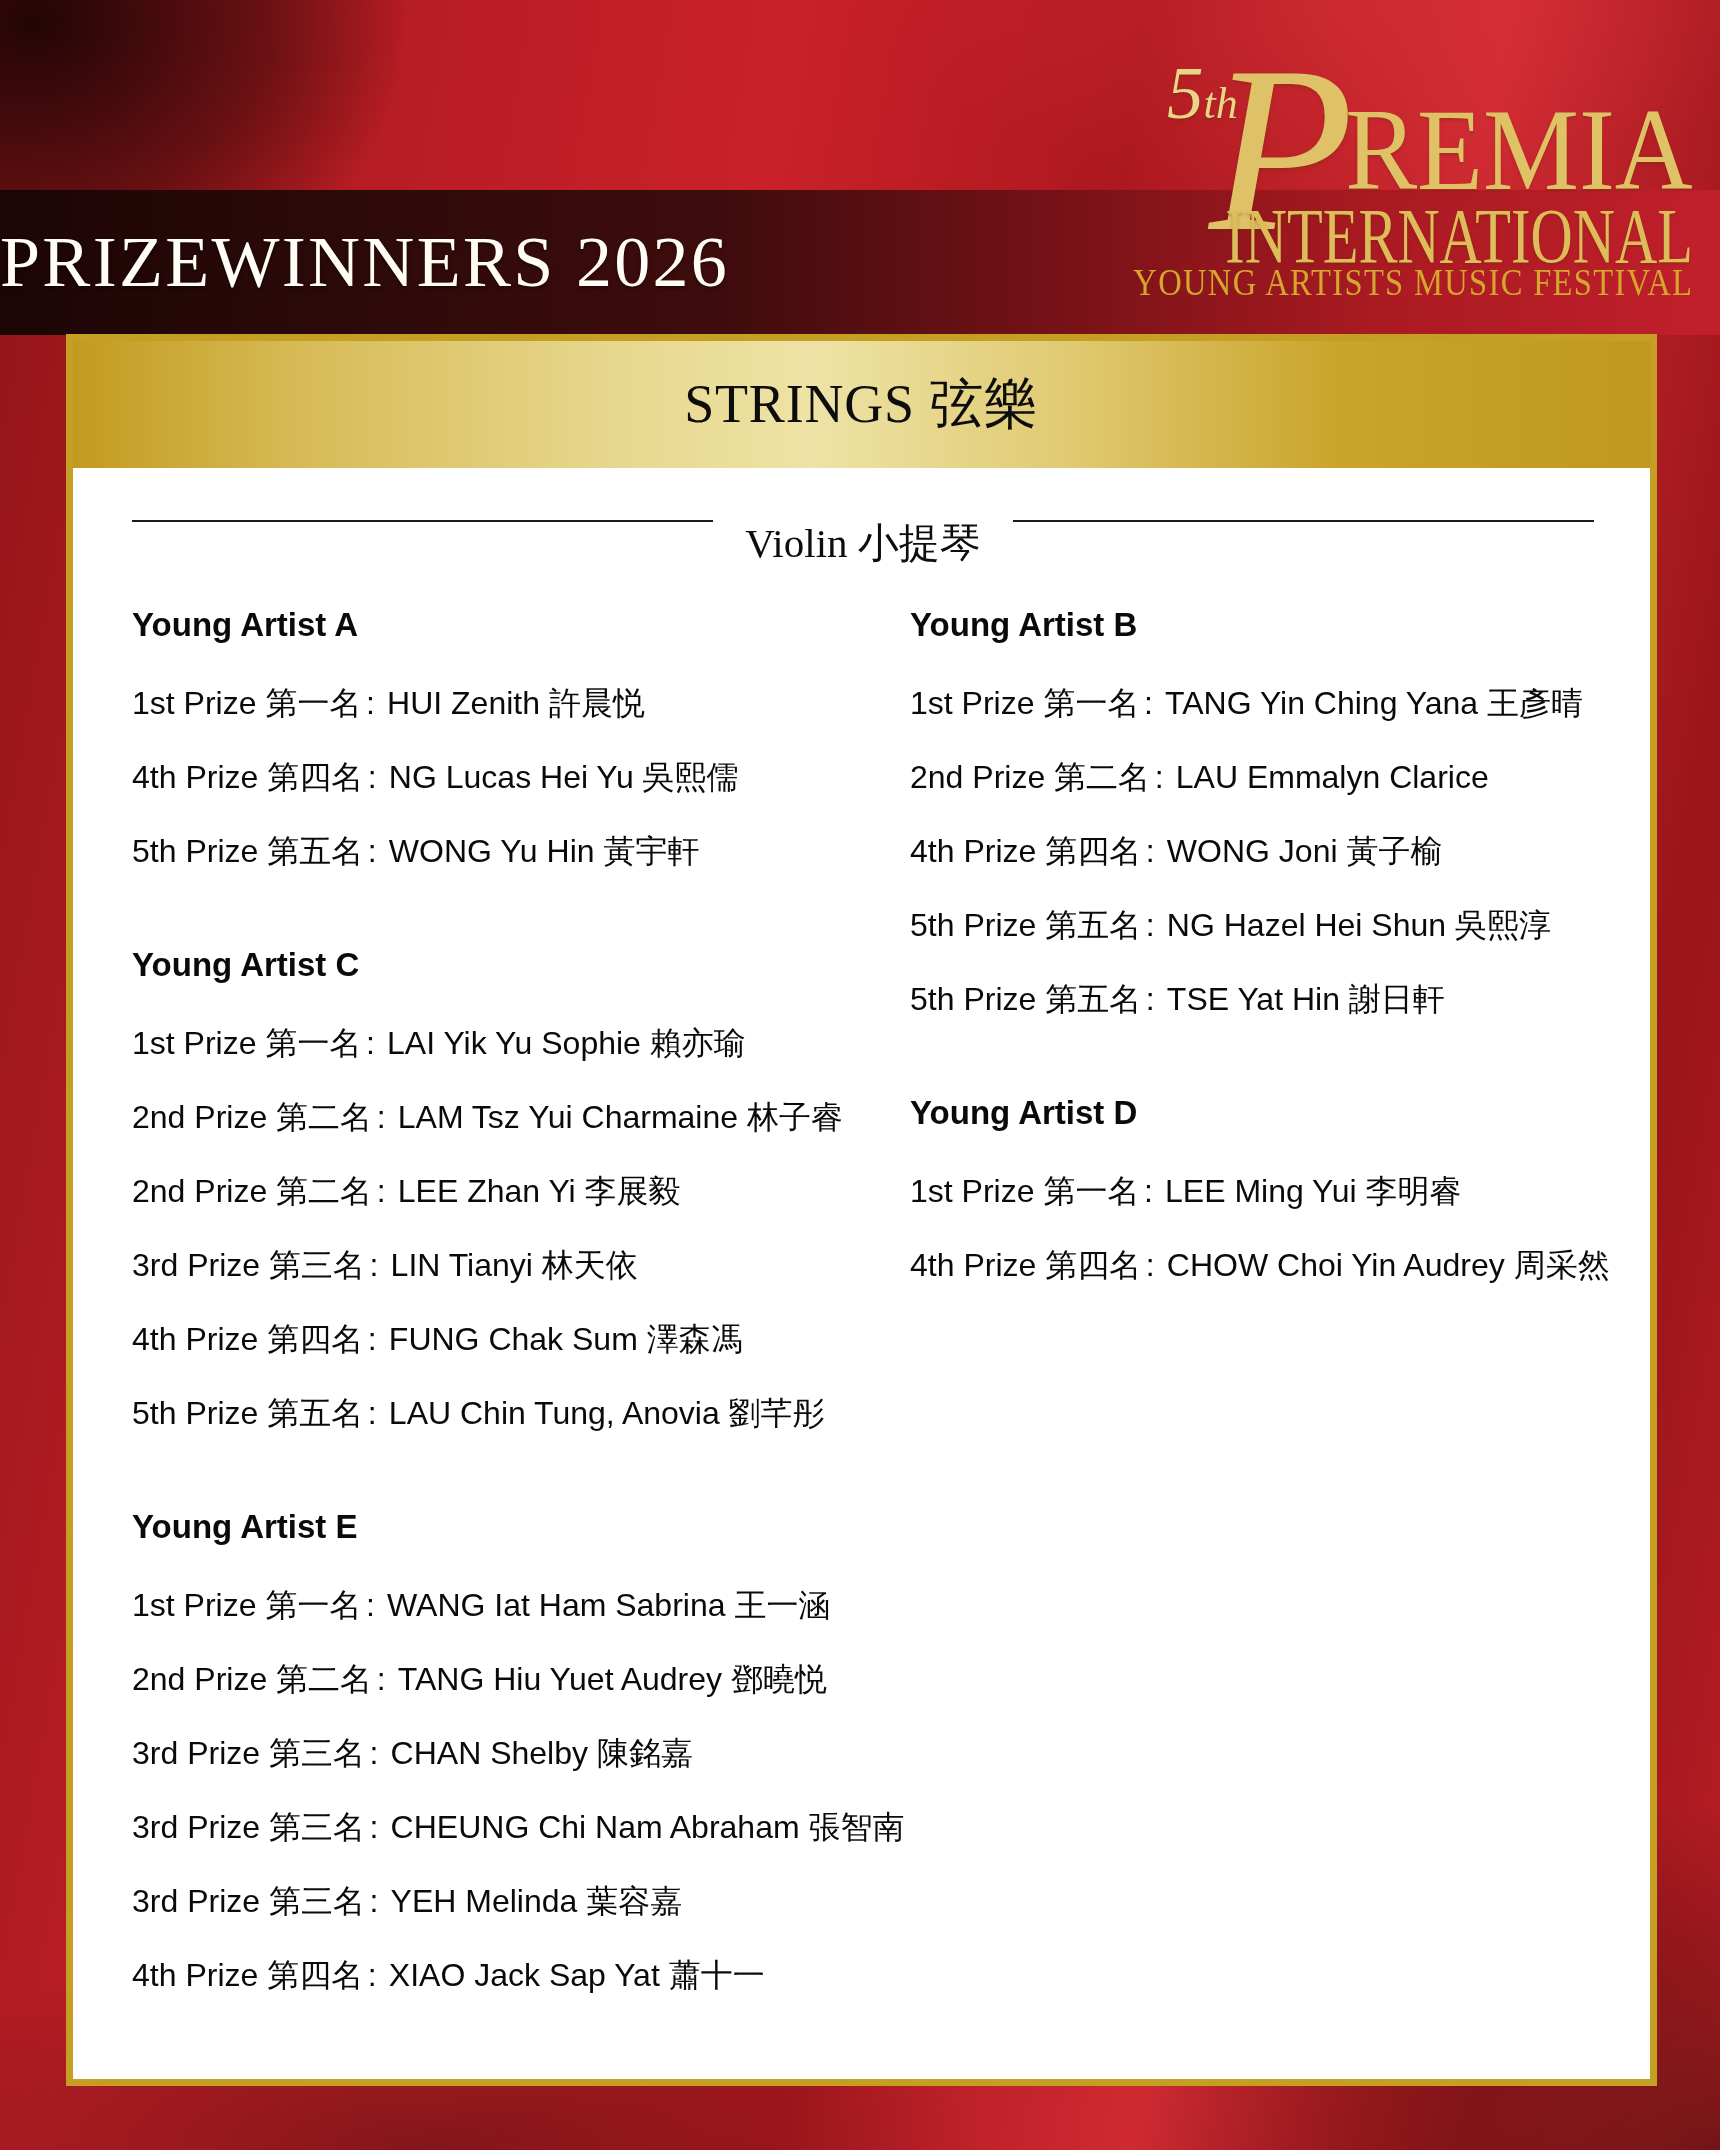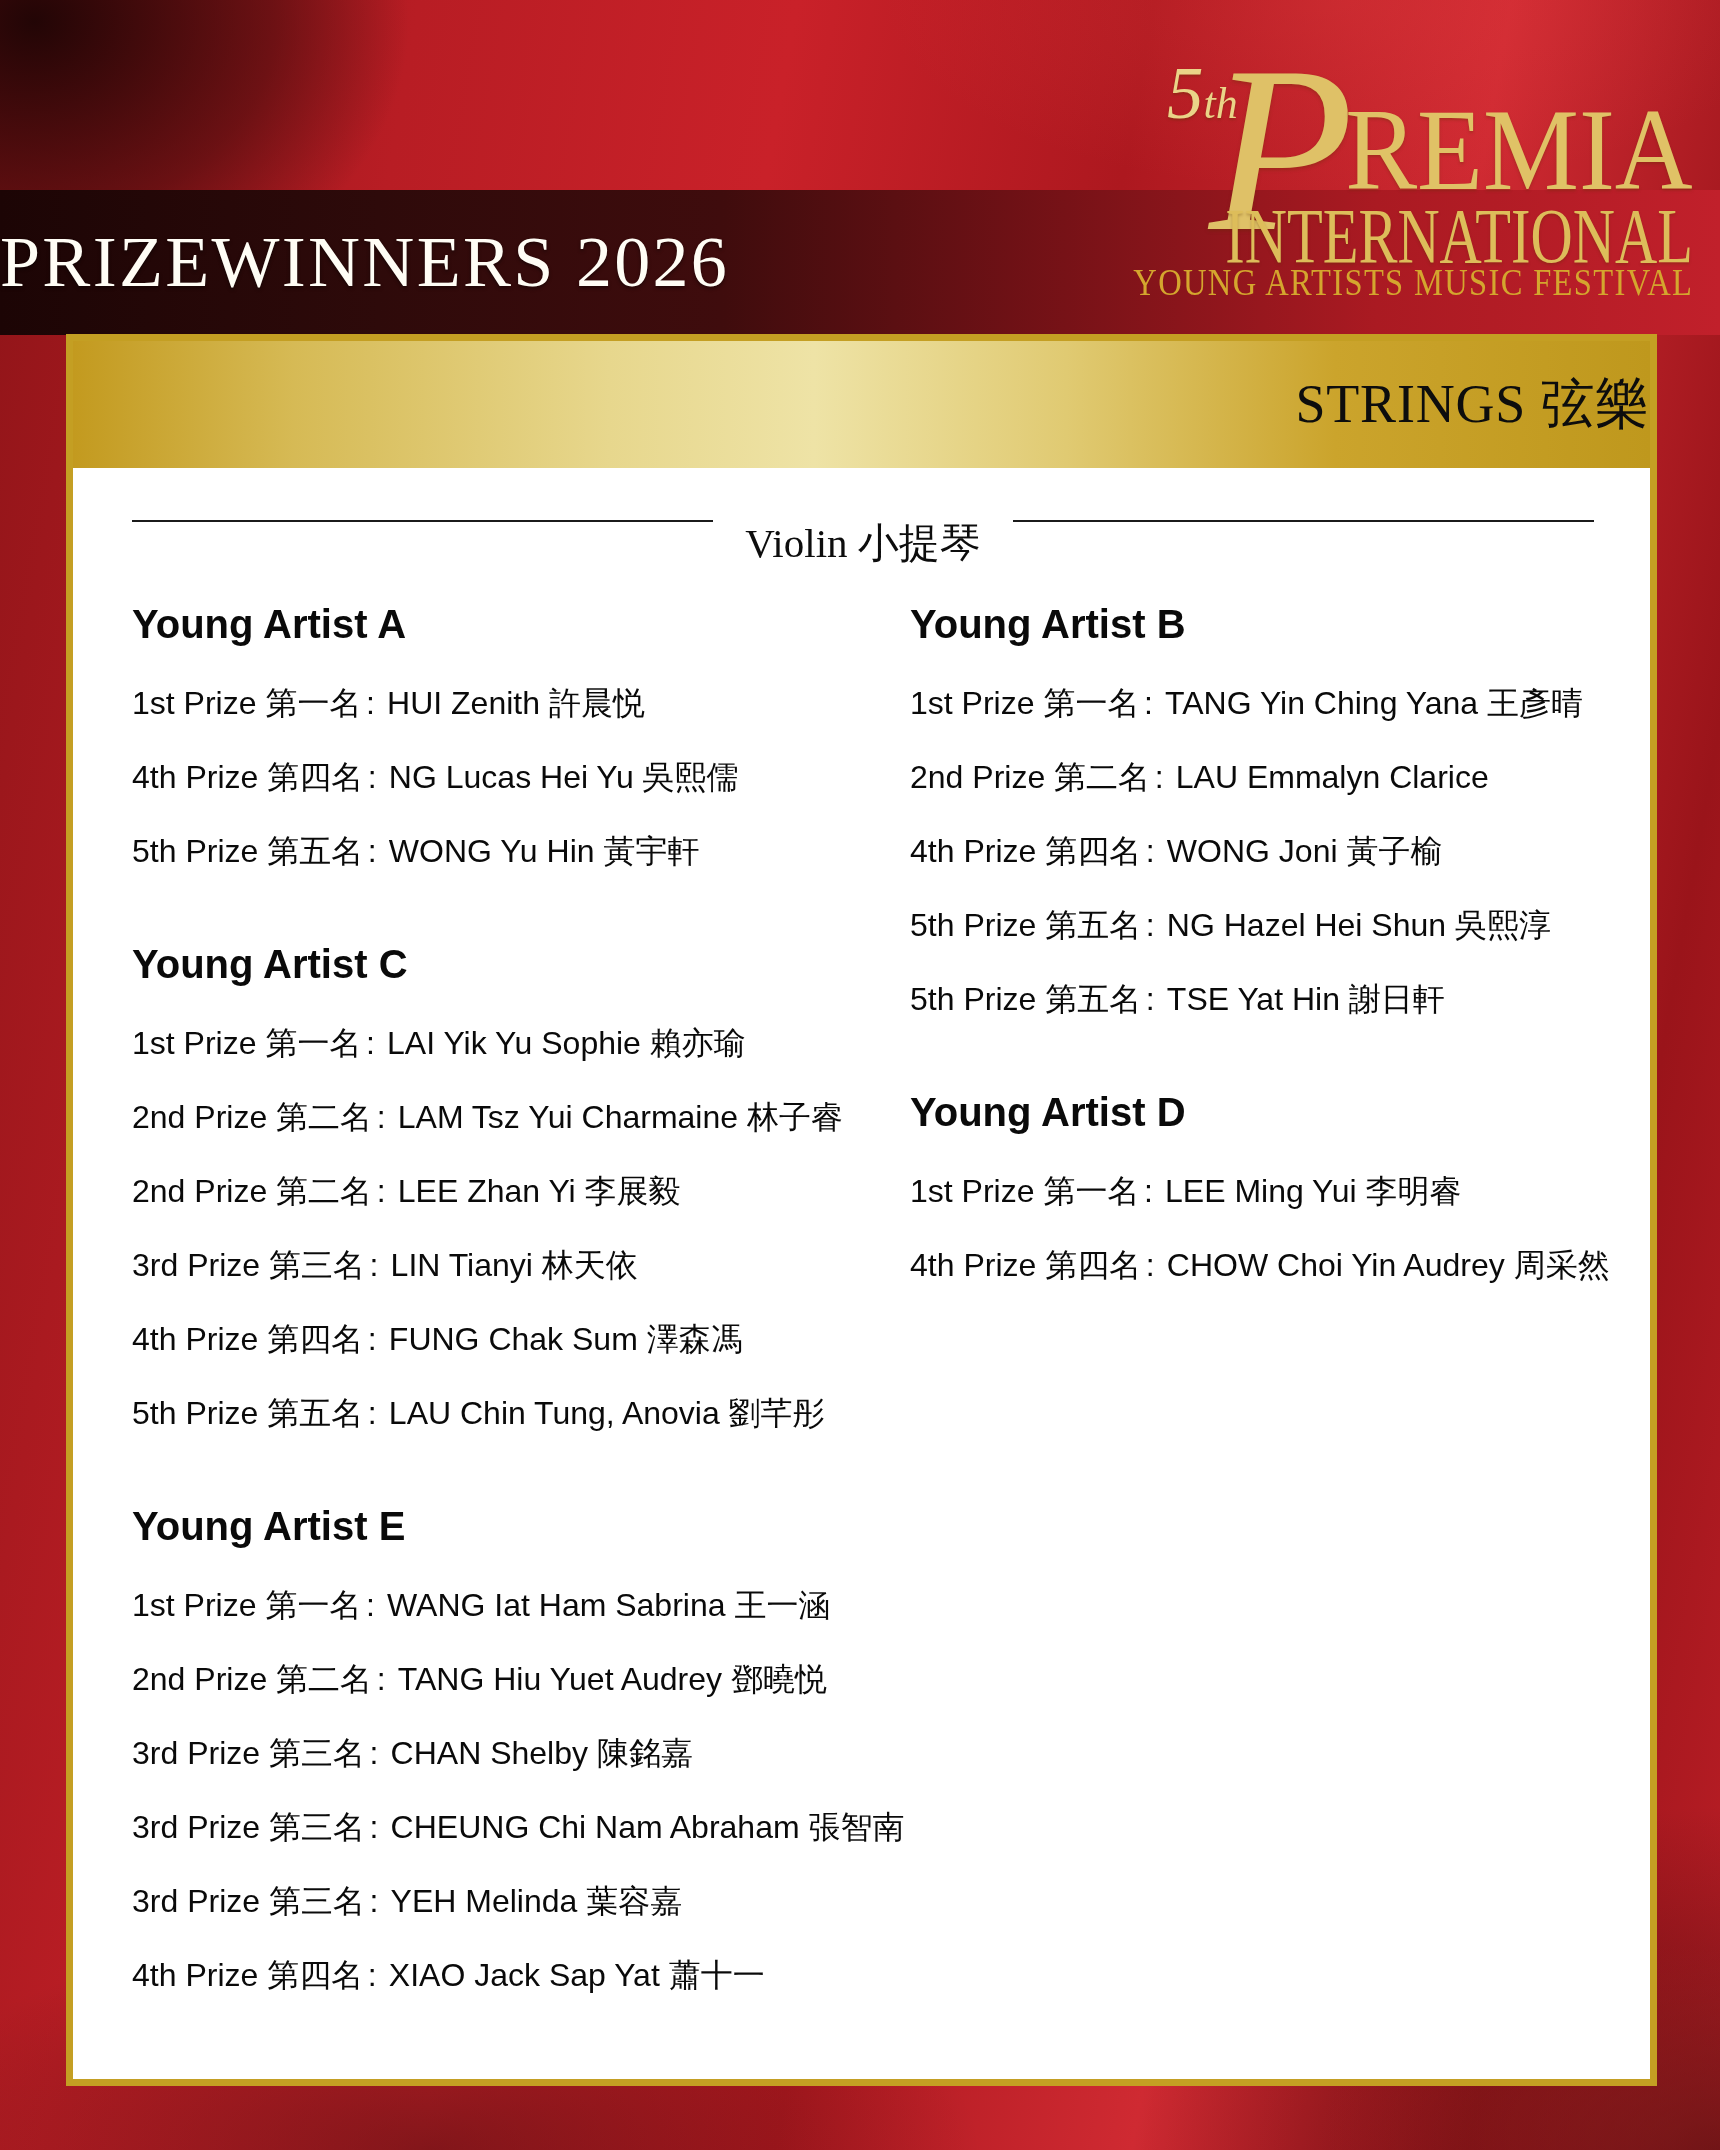--- a/index.html
+++ b/index.html
@@ -62,21 +62,21 @@
     transform:scaleX(.88); transform-origin:100% 50%;
   }
   
   .frame{
     position:absolute; left:66px; top:334px; width:1591px; height:1752px;
     box-sizing:border-box; border:7.6px solid #c49f23; background:#ffffff;
   }
   .banner{
     width:100%; height:127px;
     background:linear-gradient(90deg,#c39a1f 0%,#d6ba55 14%,#e7d78d 34%,#eee3a6 47%,#e0ca72 63%,#cba42c 80%,#bf981d 100%);
-    display:flex; align-items:center; justify-content:flex-end;
+    display:flex; align-items:center; justify-content:center;
   }
   .banner-title{
     font-family:"Liberation Serif", serif; font-size:54px; letter-spacing:0.8px;
     color:#0d0d0d;
   }
   
   .divider{
     position:absolute; left:132px; top:520px; width:1462px;
     display:flex; align-items:flex-start;
   }
@@ -84,21 +84,21 @@
   .divider .divider-label{
     padding:0 32px; font-family:"Liberation Serif", serif;
     font-size:41px; line-height:46px; color:#0d0d0d; white-space:nowrap;
   }
   
   .col{position:absolute; top:606px; width:757px; color:#0a0a0a;}
   .col-left{left:132px;}
   .col-right{left:910px;}
   .section + .section{margin-top:75px;}
   .sec-title{
-    font-size:40px; line-height:37px; font-weight:bold; margin-bottom:40px;
+    font-size:33px; line-height:37px; font-weight:bold; margin-bottom:40px;
     white-space:nowrap;
   }
   .row{font-size:32px; line-height:40px; margin-bottom:34px; white-space:nowrap;}
   .row:last-child{margin-bottom:0;}
   .row .lbl{display:inline-block; min-width:223px; padding-right:4.6px;}
   .row .nm{margin-left:12.2px;}
 </style>
 </head>
 <body>
 

